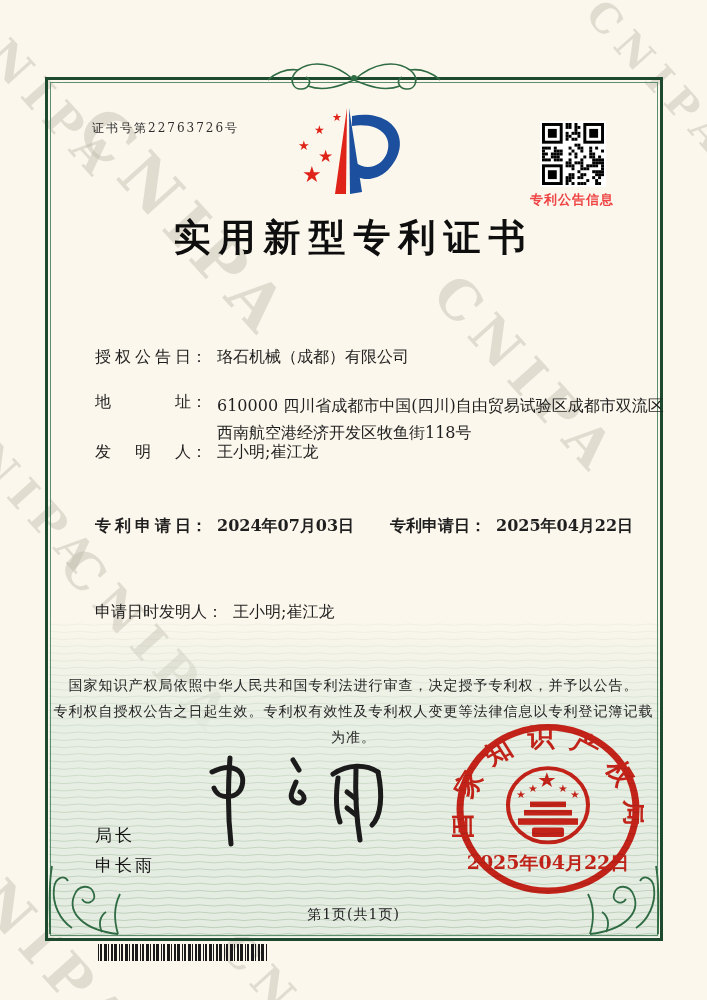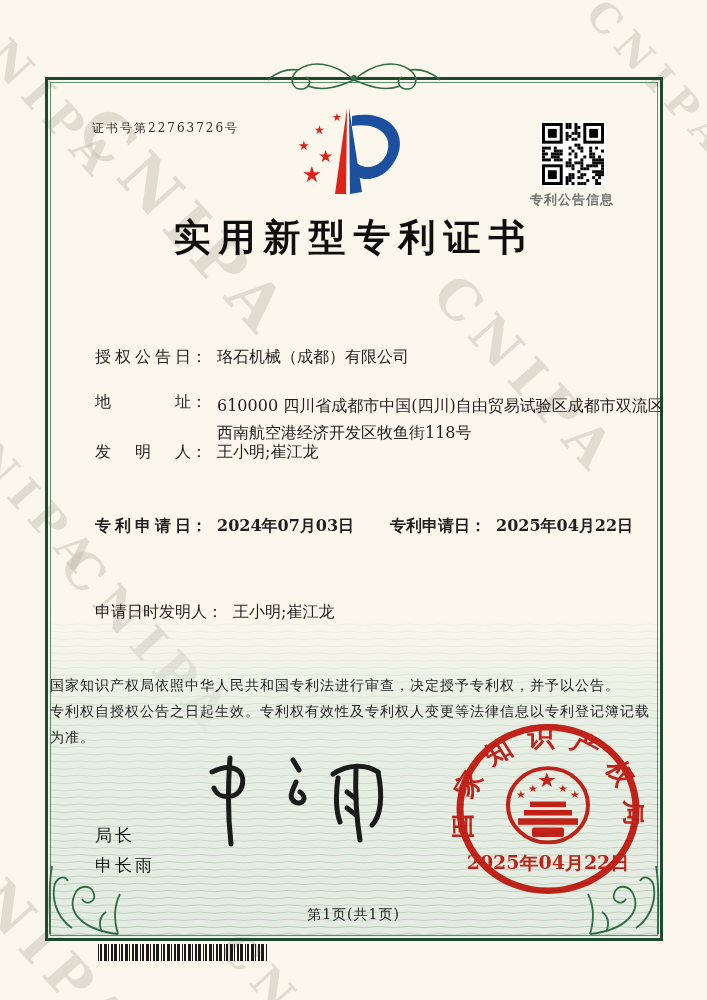--- a/index.html
+++ b/index.html
@@ -10,30 +10,30 @@
       transform-origin:left top;white-space:nowrap;pointer-events:none;}
   .frame{position:absolute;left:45px;top:77px;width:618px;height:864px;
          border:3px solid var(--green,#1d4a2e);box-sizing:border-box;}
   .frame::after{content:'';position:absolute;inset:2px;border:1px solid #5d8f6e;}
   .guilloche{position:absolute;left:49px;top:618px;width:610px;height:319px;
              background:linear-gradient(180deg,rgba(233,240,230,0) 0%,rgba(228,237,226,.85) 34%,#e4ece1 100%);}
   .cert-no{position:absolute;left:92px;top:120px;font-size:12px;letter-spacing:2px;color:#2e2e2e;}
   .logo{position:absolute;left:288px;top:104px;}
   .qr{position:absolute;left:540px;top:121px;background:#fff;padding:2px;}
   .qr-label{position:absolute;left:516px;top:191px;width:112px;text-align:center;
-            font-size:13px;font-weight:bold;color:#737373;letter-spacing:1px;}
+            font-size:13px;font-weight:bold;color:#ef4444;letter-spacing:1px;}
   .title{position:absolute;left:0;right:0;top:213px;text-align:center;font-size:37px;
          font-weight:bold;letter-spacing:8px;color:#0e0e0e;}
   .row{position:absolute;left:95px;font-size:16px;color:#1f1f1f;white-space:nowrap;}
   .flabel{display:inline-block;width:96px;text-align:justify;text-align-last:justify;vertical-align:top;}
   .flabel.wide{width:auto;text-align-last:auto;}
   .fval{margin-left:10px;}
   .fval.wrap{display:inline-block;white-space:normal;width:462px;line-height:27px;vertical-align:top;}
   .rcol{position:absolute;left:295px;top:0;}
-  .legal{position:absolute;left:50px;top:672px;width:607px;text-align:left;
+  .legal{position:absolute;left:50px;top:672px;width:607px;text-align:center;
          font-size:14px;line-height:26px;letter-spacing:1px;color:#242424;font-weight:500;}
   .sig-label{position:absolute;left:95px;font-family:"Liberation Sans",sans-serif;
              font-size:17px;letter-spacing:3px;color:#161616;margin-top:46px;}
   .footer{position:absolute;left:0;right:0;top:906px;text-align:center;font-size:14px;color:#222;letter-spacing:1px;}
   .seal{position:absolute;left:452px;top:720px;mix-blend-mode:multiply;}
   .corner{position:absolute;}
   svg text{font-family:"DejaVu Serif",serif;}
 </style>
 </head>
 <body>

